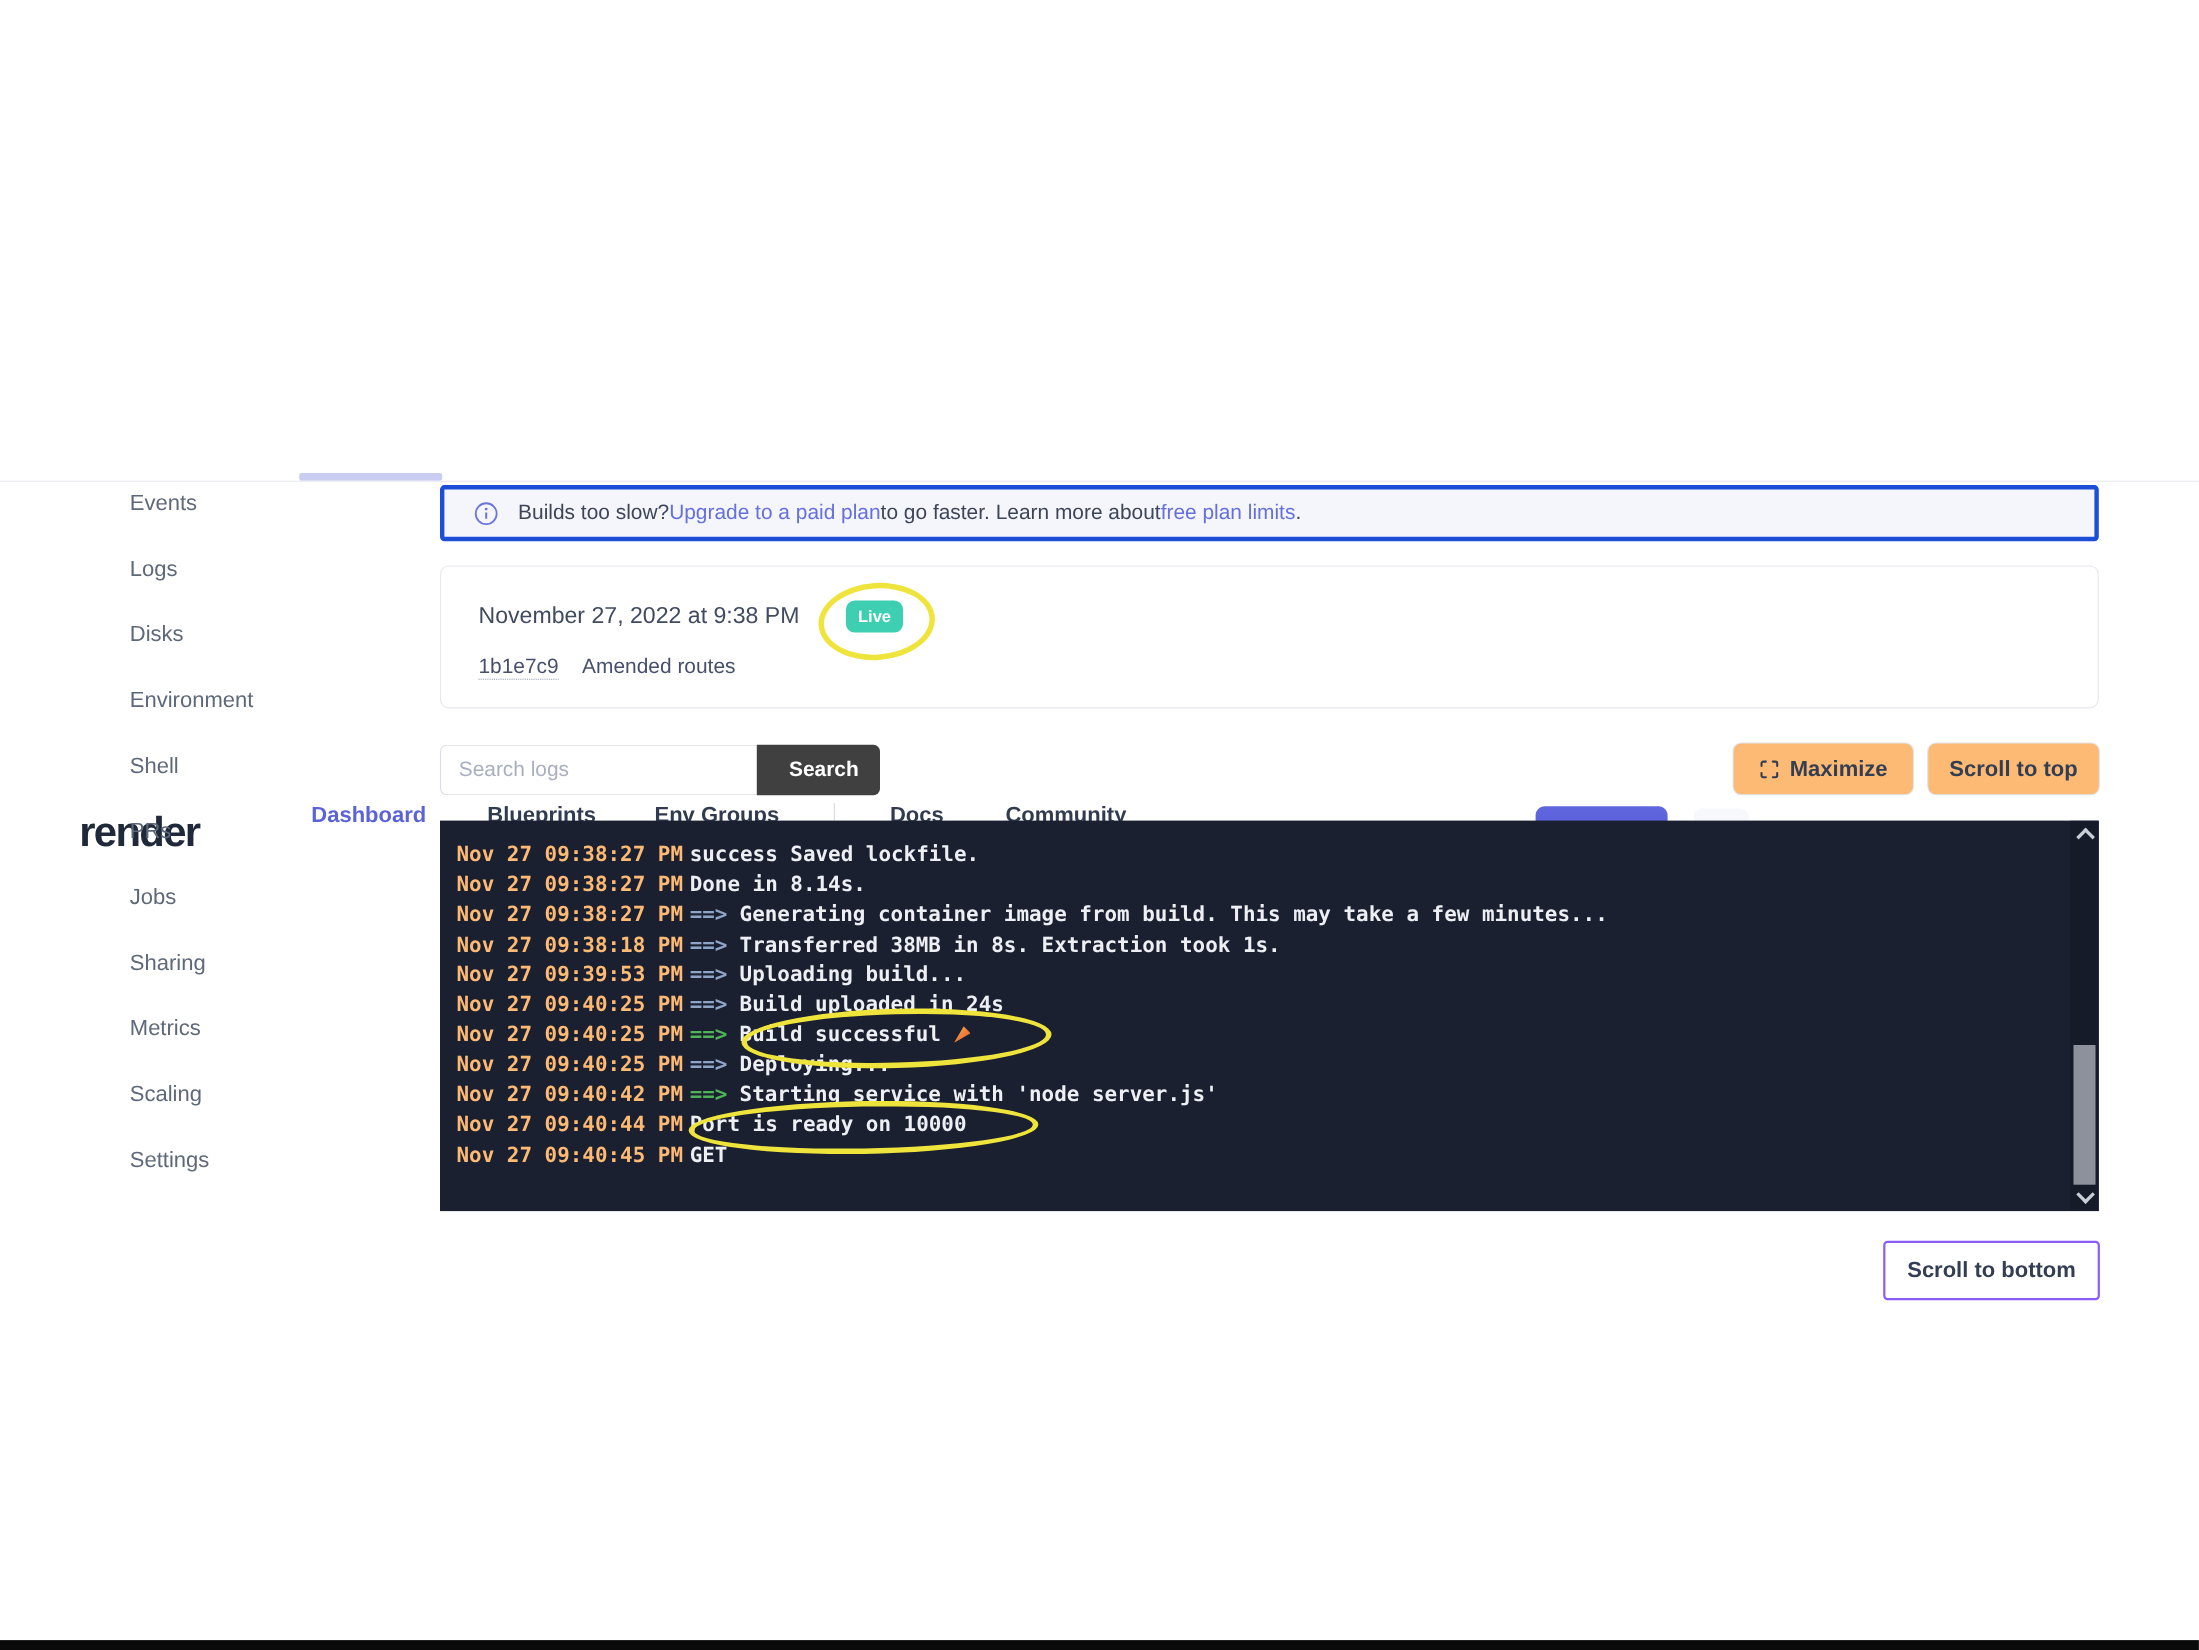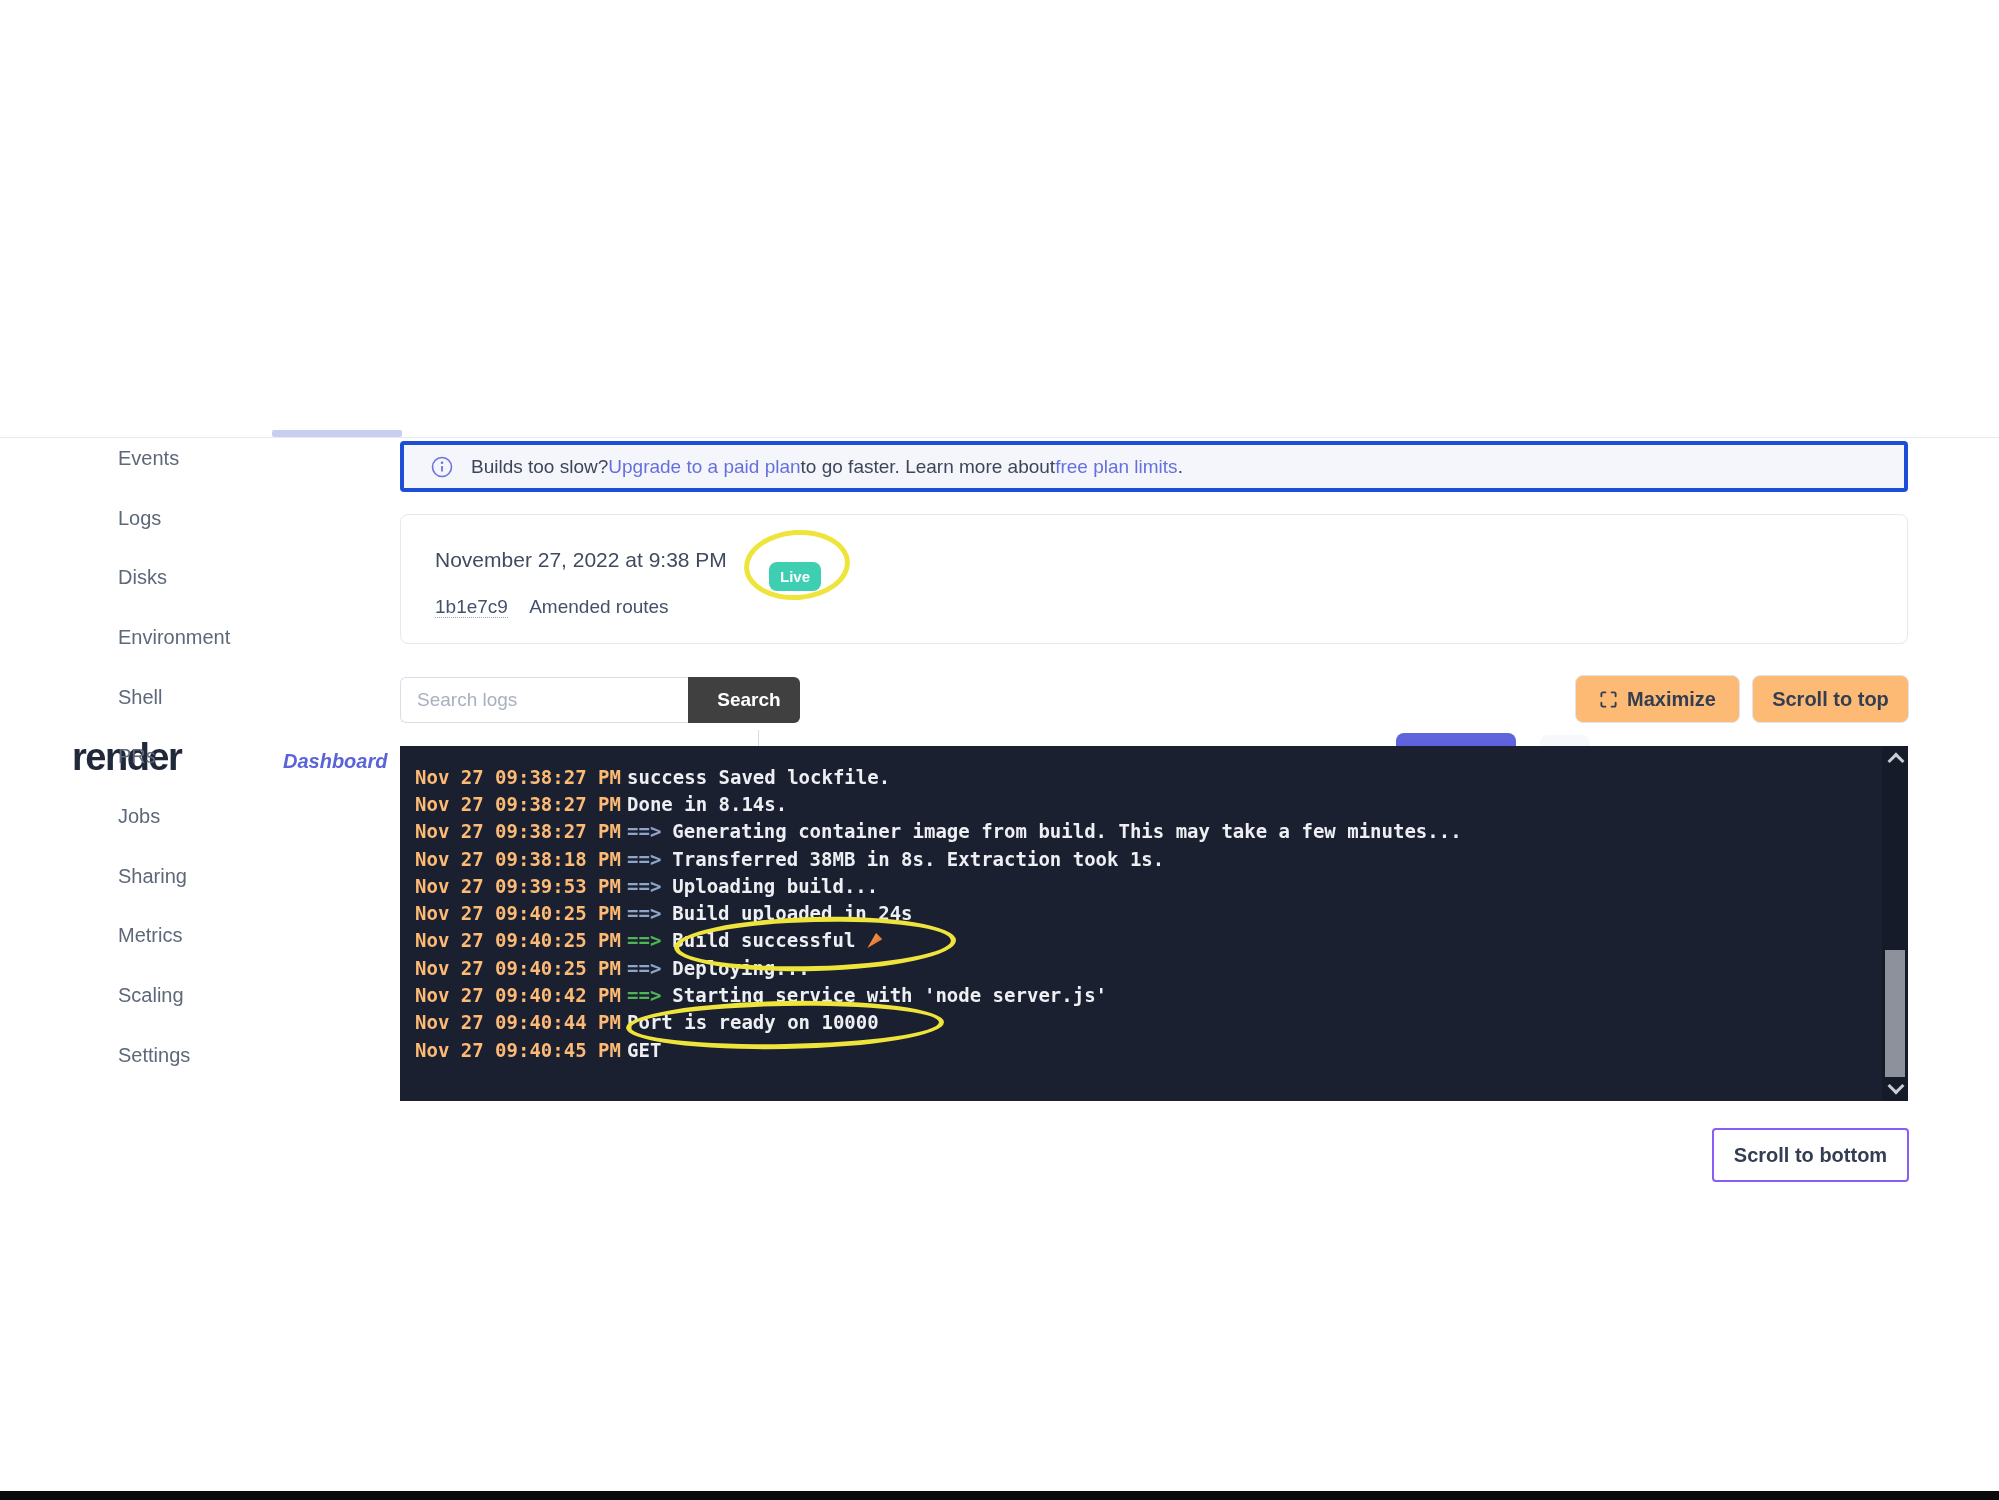--- a/index.html
+++ b/index.html
@@ -3,21 +3,21 @@
 <meta charset="utf-8">
 <style>
   html,body{margin:0;padding:0;background:#fff;}
   .page{position:relative;width:1999px;height:1500px;background:#ffffff;overflow:hidden;
         font-family:"Liberation Sans",sans-serif;color:#2f3a4e;}
 
   
   .nav{position:absolute;left:0;top:362px;width:1999px;height:75px;background:#fff;}
   .nav-border{position:absolute;left:0;top:437px;width:1999px;height:1px;background:#e8eaf1;}
   .logo{position:absolute;left:72px;top:374px;font-size:38px;font-weight:800;letter-spacing:-1.5px;color:#20293a;cursor:pointer;}
-  .nav-link{position:absolute;top:388px;font-size:20px;font-weight:600;color:#303b50;cursor:pointer;white-space:nowrap;font-style:italic;}
+  .nav-link{position:absolute;top:368px;font-size:20px;font-weight:600;color:#303b50;cursor:pointer;white-space:nowrap;}
   .nav-link.active{color:#5b63d8;}
   .nav-divider{position:absolute;left:758px;top:368px;width:1px;height:58px;background:#d9dce5;}
   .active-underline{position:absolute;left:272px;top:430px;width:130px;height:7px;background:#c9cdf2;border-radius:2px;}
   .new-btn{position:absolute;left:1396px;top:371px;width:120px;height:54px;border:none;border-radius:8px;
            background:linear-gradient(180deg,#6066de,#5256d4);color:#fff;font-size:20px;font-weight:600;
            font-family:"Liberation Sans",sans-serif;cursor:pointer;}
   .account-icon{position:absolute;left:1540px;top:373px;width:50px;height:50px;display:flex;align-items:center;
                 justify-content:center;background:#f7f8fb;border-radius:8px;cursor:pointer;}
   .account-email{position:absolute;left:1703px;top:389px;font-size:19px;color:#39404f;cursor:pointer;white-space:nowrap;}
   .account-chevron{position:absolute;left:1872px;top:392px;cursor:pointer;}
@@ -30,21 +30,21 @@
           border-radius:4px;box-sizing:border-box;display:flex;align-items:center;padding-left:27px;
           font-size:19px;color:#3d4659;}
   .banner .icon{margin-right:18px;display:flex;}
   .banner-link{color:#6570de;cursor:pointer;}
 
   
   .deploy-card{position:absolute;left:400px;top:514px;width:1508px;height:130px;background:#fff;border:1px solid #e5e8ee;
                border-radius:8px;box-sizing:border-box;}
   .deploy-date{position:absolute;left:34px;top:33px;font-size:21px;color:#404b60;}
   .live-badge{position:absolute;left:368px;top:31px;width:52px;height:29px;background:#3ecfb2;border-radius:8px;
-              color:#fff;font-size:15px;font-weight:600;display:flex;align-items:center;justify-content:center;margin-top:16px;}
+              color:#fff;font-size:15px;font-weight:600;display:flex;align-items:center;justify-content:center;}
   .deploy-commit-row{position:absolute;left:34px;top:81px;font-size:19px;color:#46506a;}
   .commit-hash{border-bottom:1px dotted #9aa2b6;cursor:pointer;}
   .commit-msg{margin-left:16px;}
 
   
   .search-input{position:absolute;left:400px;top:677px;width:288px;height:46px;border:1px solid #dadee8;border-right:none;
                 border-radius:6px 0 0 6px;box-sizing:border-box;padding:0 16px;font-size:19px;color:#3c4556;
                 font-family:"Liberation Sans",sans-serif;outline:none;}
   .search-input::placeholder{color:#a8b0c0;}
   .search-btn{position:absolute;left:688px;top:677px;width:112px;height:46px;background:#404040;color:#fff;border:none;

